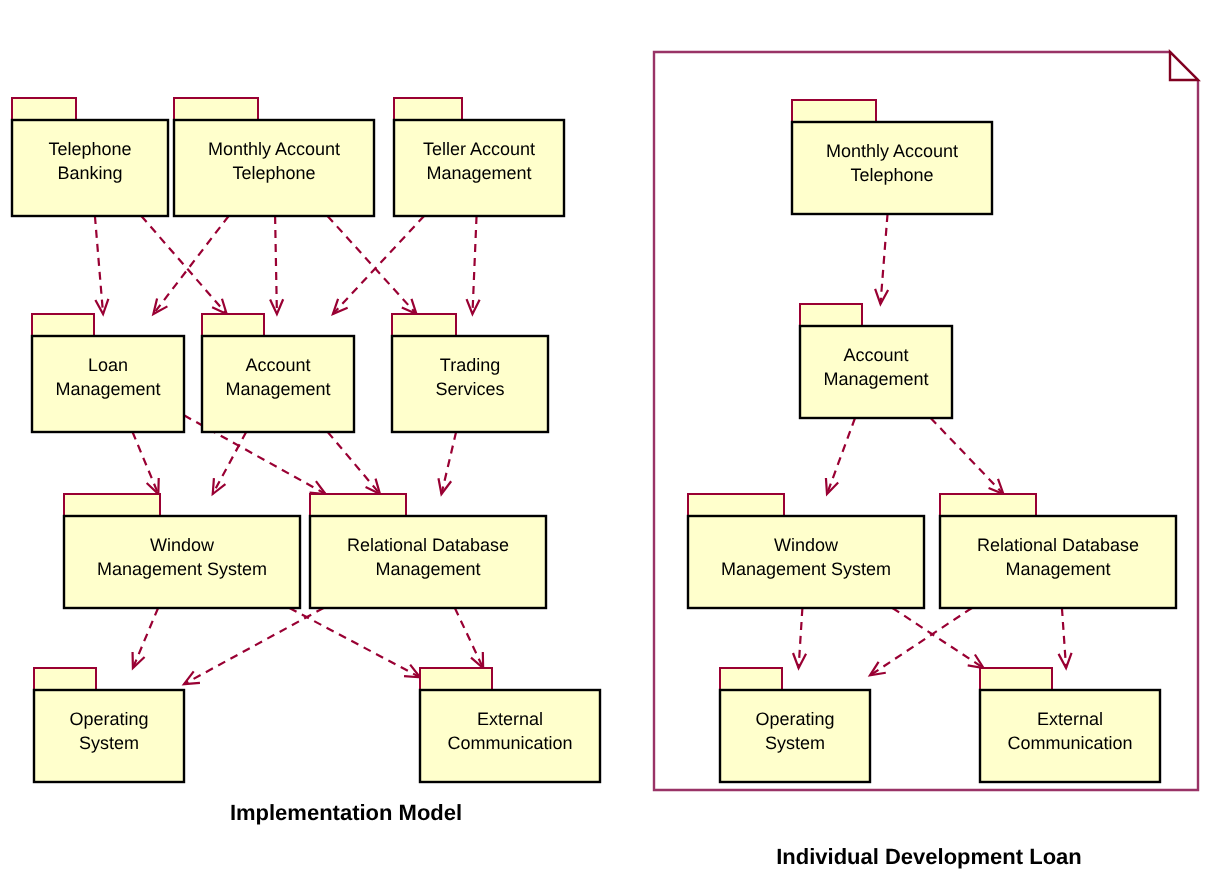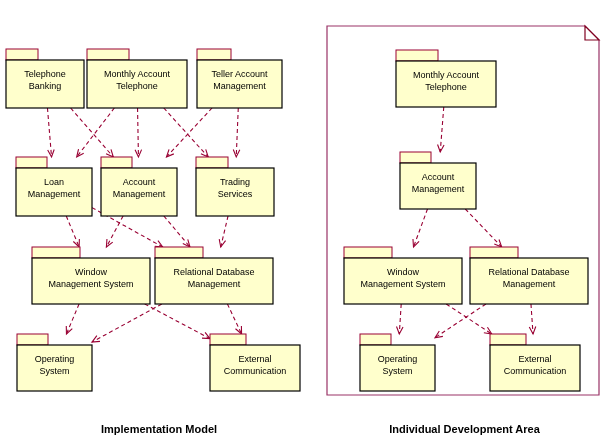--- a/index.html
+++ b/index.html
@@ -68,21 +68,21 @@
   }
   .caption {
     position: absolute;
     font-family: "Liberation Sans", sans-serif;
     font-size: 11px;
     font-weight: bold;
     color: #000000;
     white-space: nowrap;
     text-align: center;
   }
-  #caption-left { left: 0px; top: 406px; width: 318px; }
+  #caption-left { left: 0px; top: 384px; width: 318px; padding-left: 14px; }
   #caption-right { left: 318px; top: 406px; width: 293px; }
 </style>
 </head>
 <body>
 
 <div id="canvas">
 
   <svg class="layer" id="svg-root" viewBox="0 0 611 444">
     <g id="area-frame-group">
         <path d="M327 9 L585 9 L599 23 L599 378 L327 378 Z" class="area-frame"></path>
@@ -280,15 +280,15 @@
         <g>
           <rect x="490" y="317" width="36" height="11" class="pkg-tab"></rect>
           <rect x="490" y="328" width="90" height="46" class="pkg-body"></rect>
           <text x="535" y="343" class="pkg-label">External</text>
           <text x="535" y="355" class="pkg-label">Communication</text>
         </g>
       </g>
   </svg>
 
   <div class="caption" id="caption-left">Implementation Model</div>
-  <div class="caption" id="caption-right">Individual Development Area</div>
+  <div class="caption" id="caption-right">Individual Development Loan</div>
 
 </div>
 
 </body></html>

